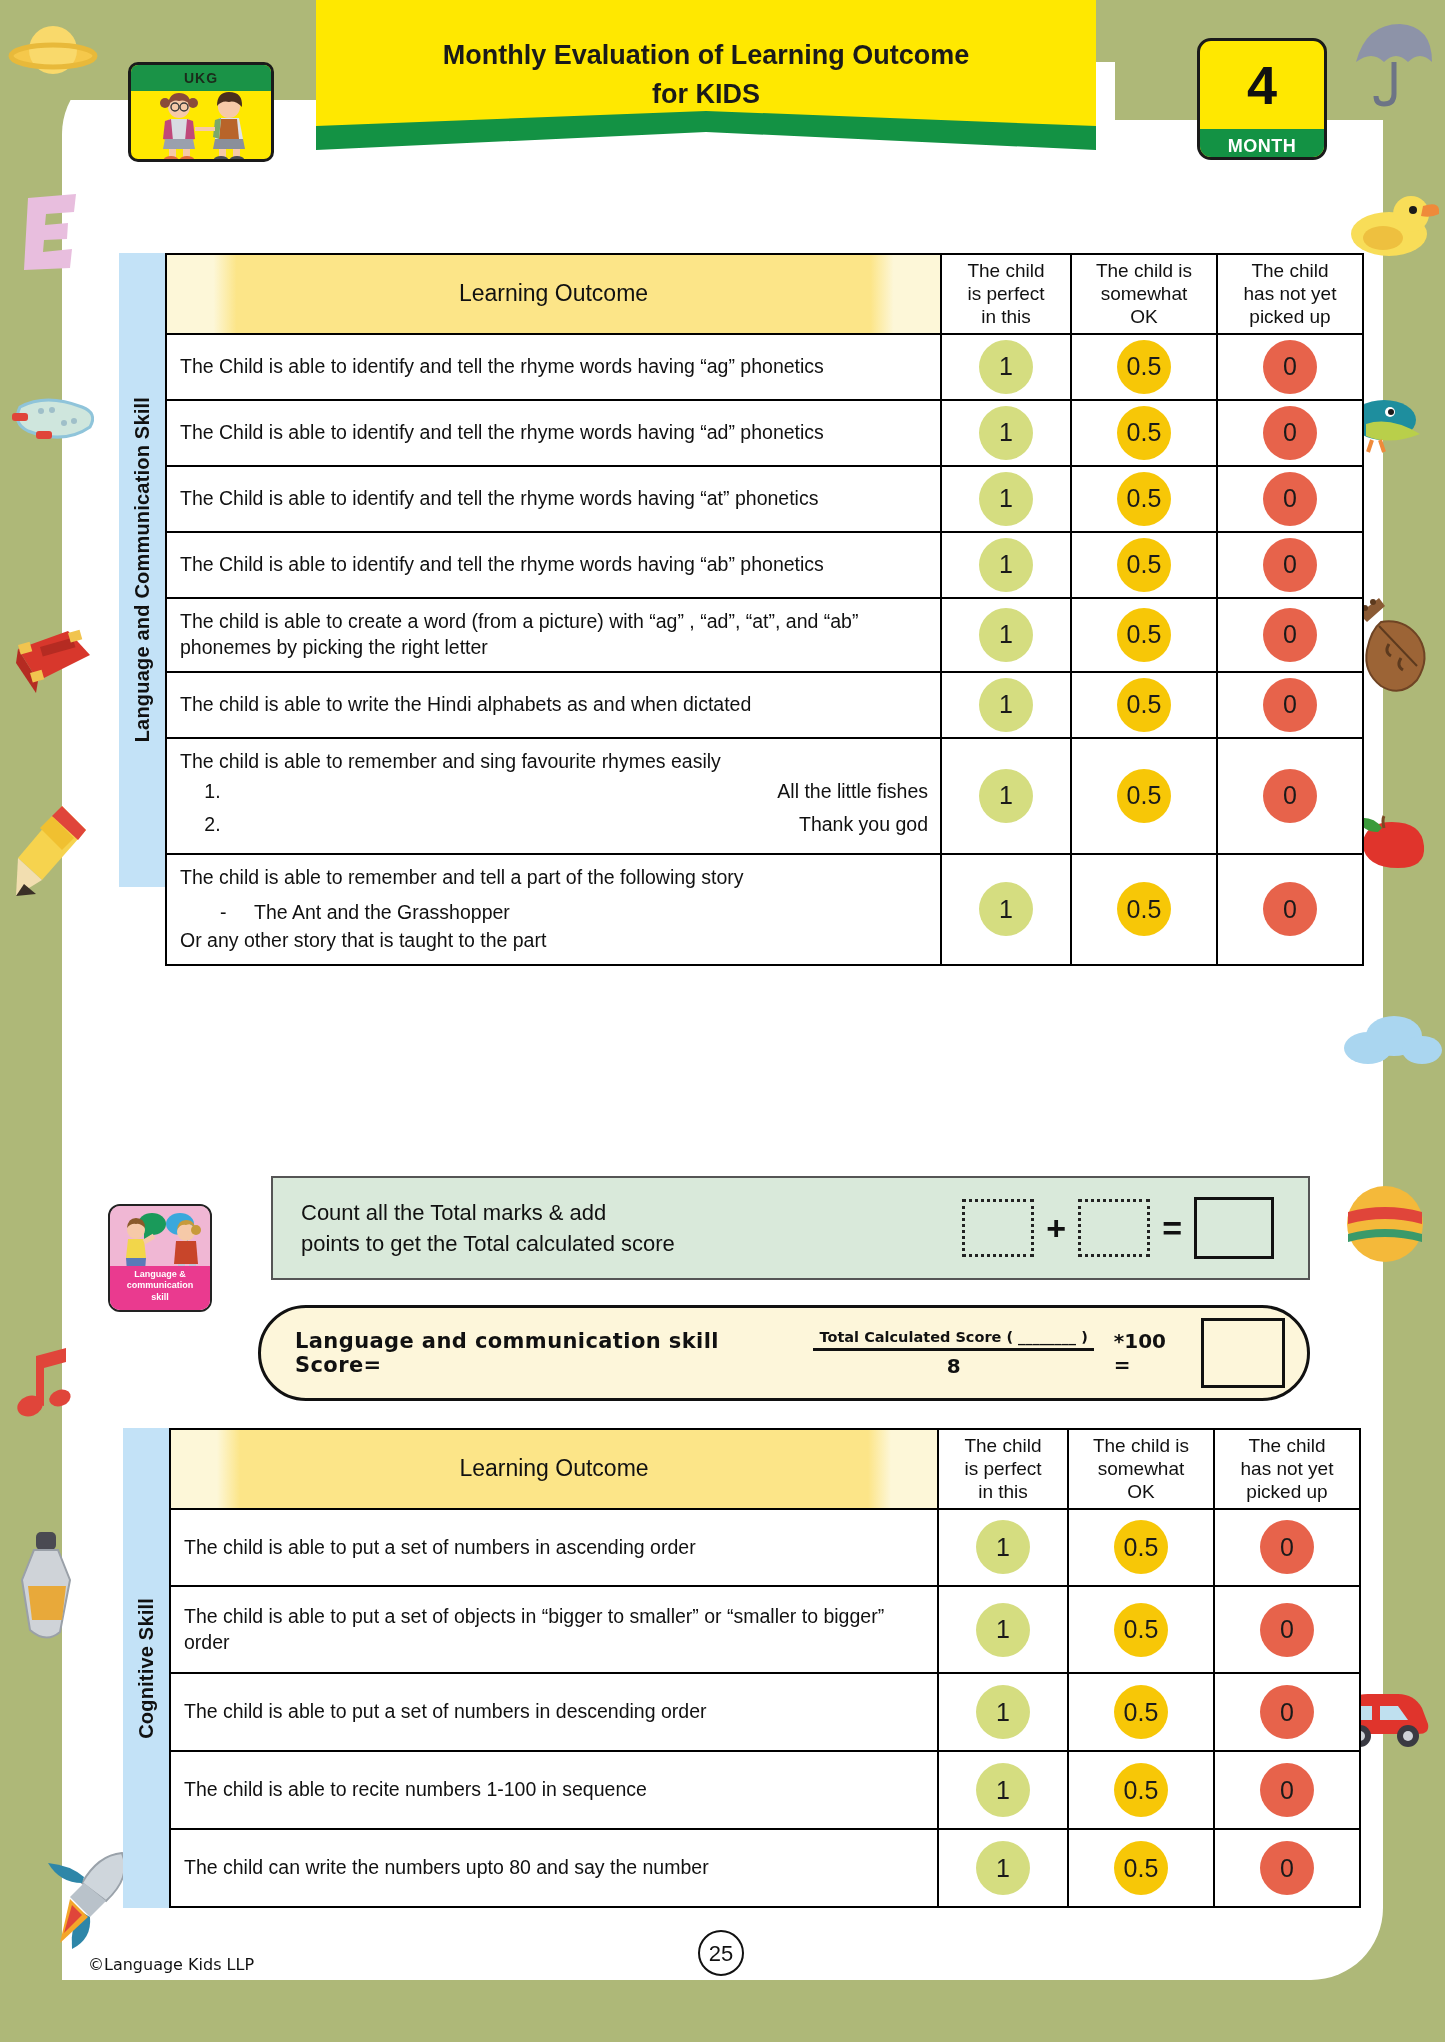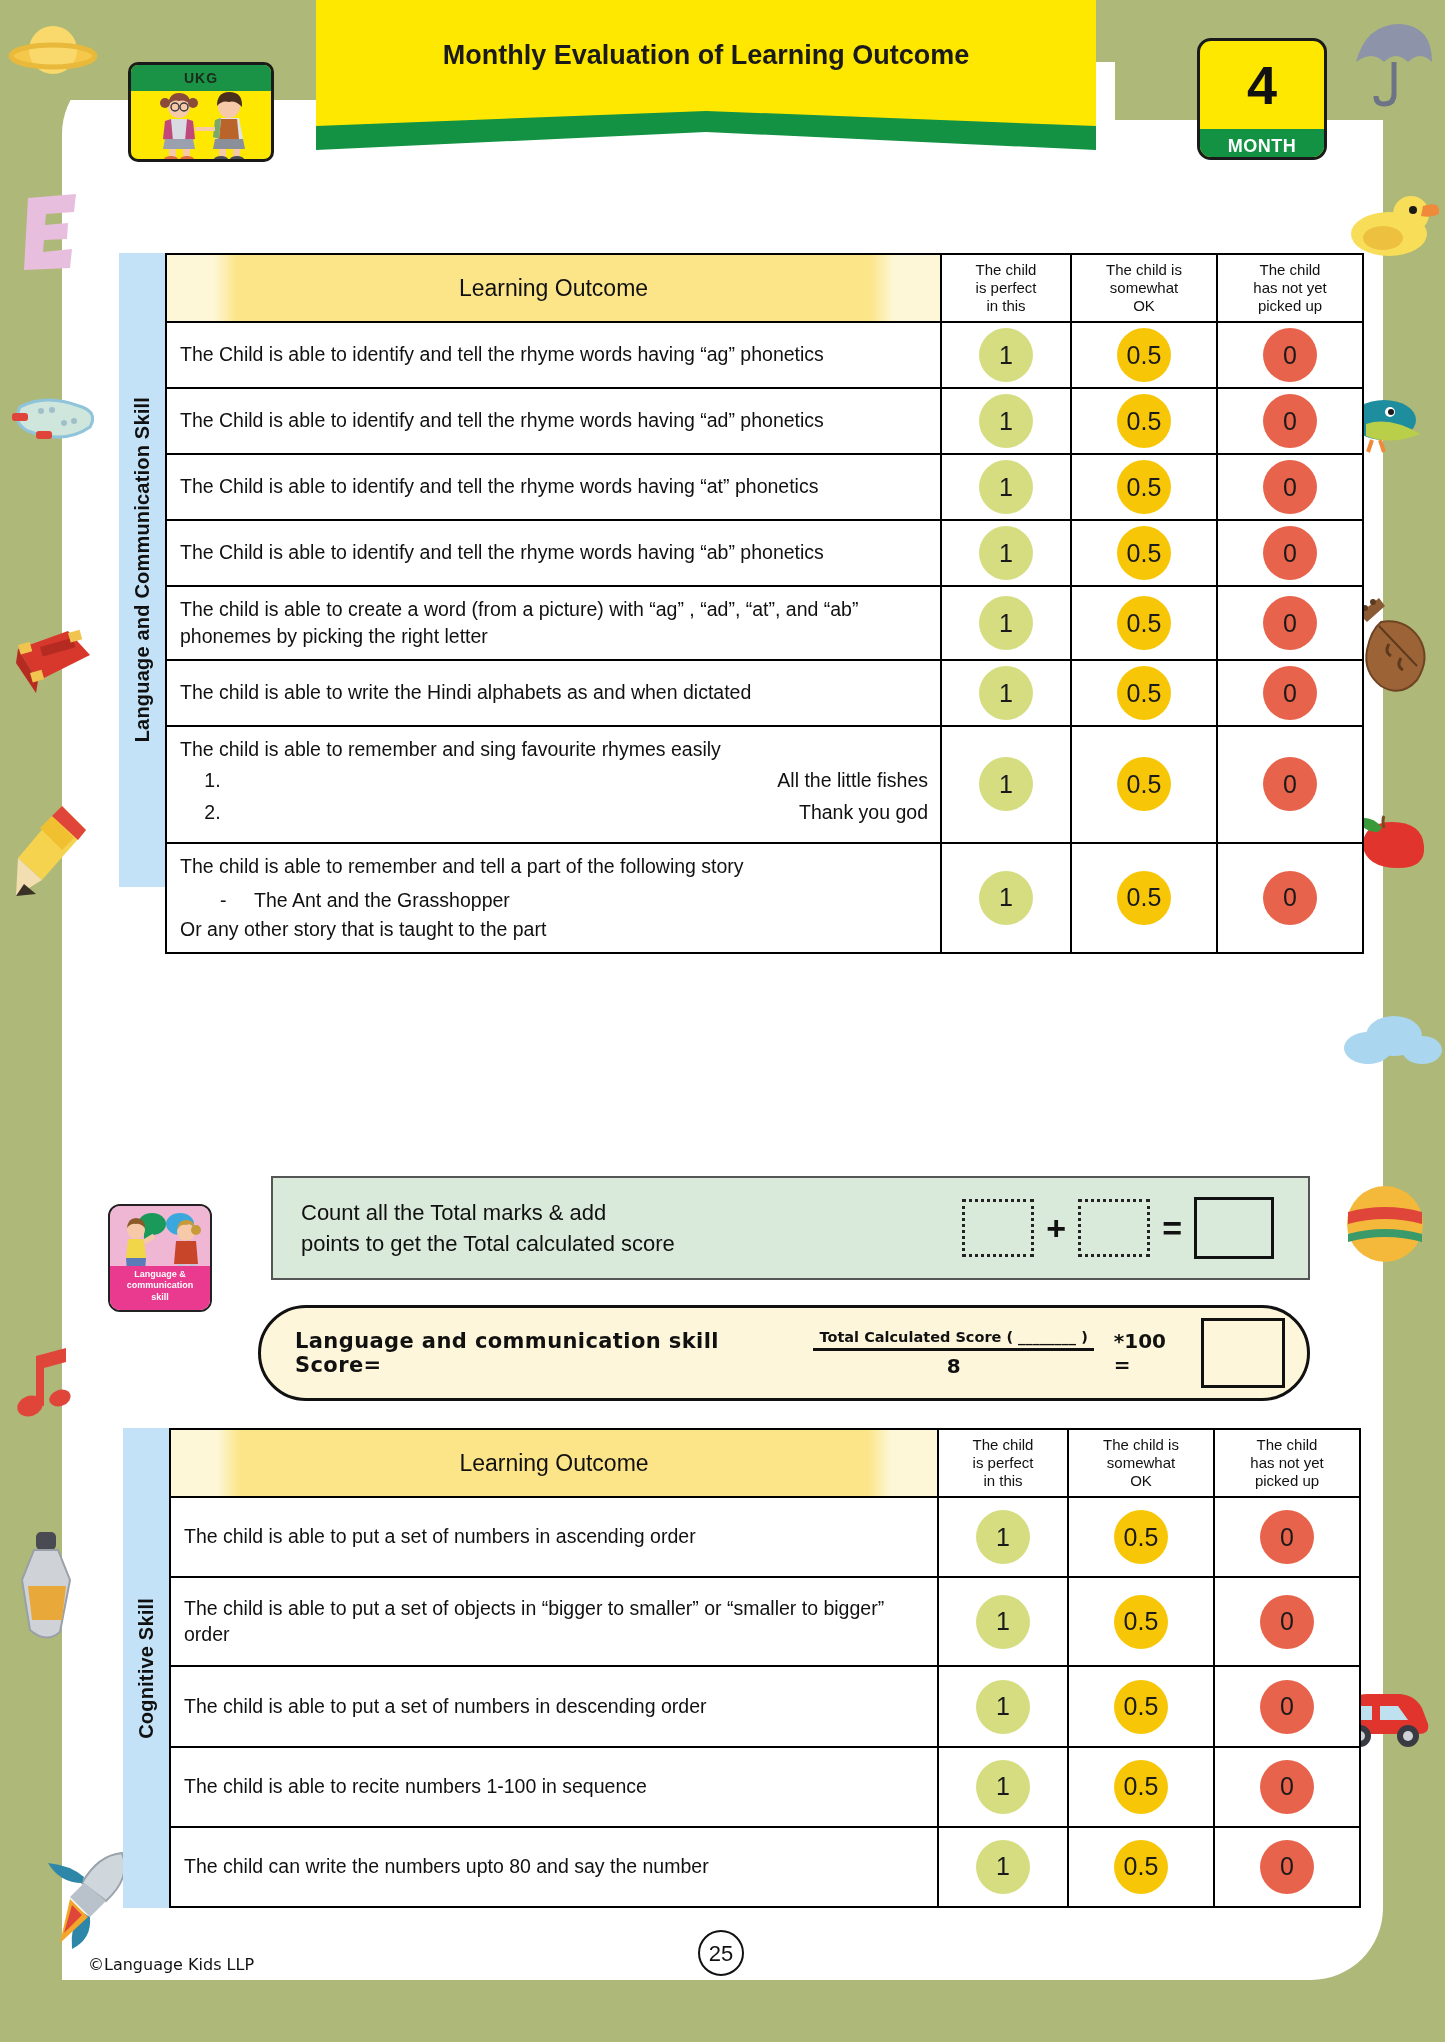--- a/index.html
+++ b/index.html
@@ -95,21 +95,21 @@
   table.eval { border-collapse: collapse; table-layout: fixed; background: #fff; }
   table.eval td, table.eval th { border: 2px solid #000; }
 
   th.lo-head {
     background: linear-gradient(to right,
       #fdf7d8 0%, #fdf7d8 6%, #fce588 9%, #fce588 91%, #fdf7d8 94%, #fdf7d8 100%);
     font-size: 23px; font-weight: normal; color: #111;
     height: 68px; text-align: center;
   }
   th.col-head {
-    background: #fff; font-size: 15px; font-weight: normal; color: #111;
+    background: #fff; font-size: 19px; font-weight: normal; color: #111;
     line-height: 1.22; text-align: center; padding: 4px 3px;
   }
   td.lo-cell {
     font-size: 19.5px; color: #111; padding: 9px 12px 10px 13px;
     line-height: 1.36; vertical-align: middle; text-align: left; margin-top: 20px;
   }
   td.lo-cell.justify { text-align: justify; text-align-last: left; }
   td.lo-cell ol, td.lo-cell ul { margin: 4px 0 0 46px; }
   td.lo-cell ol li { padding-left: 12px; margin-bottom: 6px; text-align: right; }
   td.lo-cell ul { list-style: none; margin-left: 34px; }
@@ -293,20 +293,21 @@
   <svg class="deco" style="left:1018px;top:12px;" width="66" height="68" viewBox="0 0 66 68">
     <path d="M10 4 L60 10 L40 26 L58 44 L10 38 Z" fill="#e0342c"></path>
     <rect x="6" y="2" width="5" height="62" fill="#d8c8a8"></rect>
   </svg>
 
   <div id="header-band">
     <div class="title-banner-green"></div>
     <div class="title-banner"></div>
     <div class="title-text">
       <div>Monthly Evaluation of Learning Outcome</div>
+      <div>for KIDS</div>
     </div>
 
     <div class="ukg-badge">
       <div class="ukg-hdr">UKG</div>
       <div class="ukg-kids">
         <svg width="146" height="70" viewBox="0 0 146 70">
           <circle cx="48" cy="16" r="11" fill="#f6c9a8"></circle>
           <path d="M37 14 Q38 2 48 2 Q59 2 60 14 Q54 8 48 10 Q42 8 37 14 Z" fill="#8a4b3a"></path>
           <circle cx="34" cy="12" r="5" fill="#8a4b3a"></circle>
             <circle cx="62" cy="12" r="5" fill="#8a4b3a"></circle>

